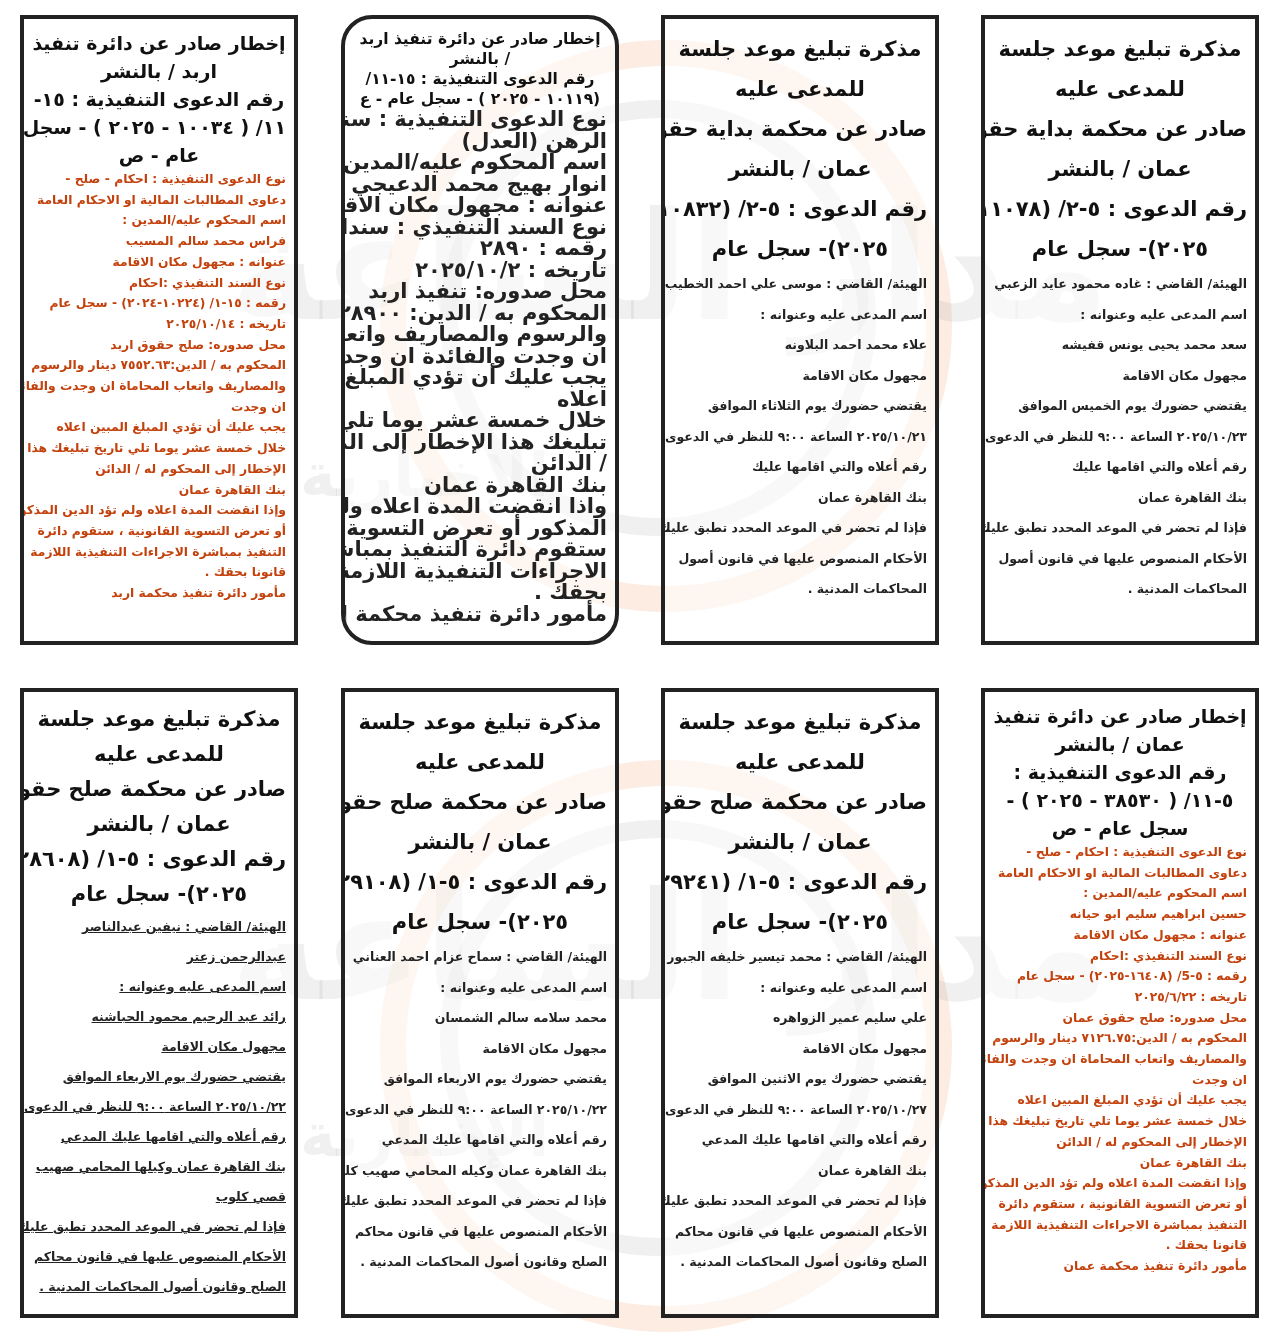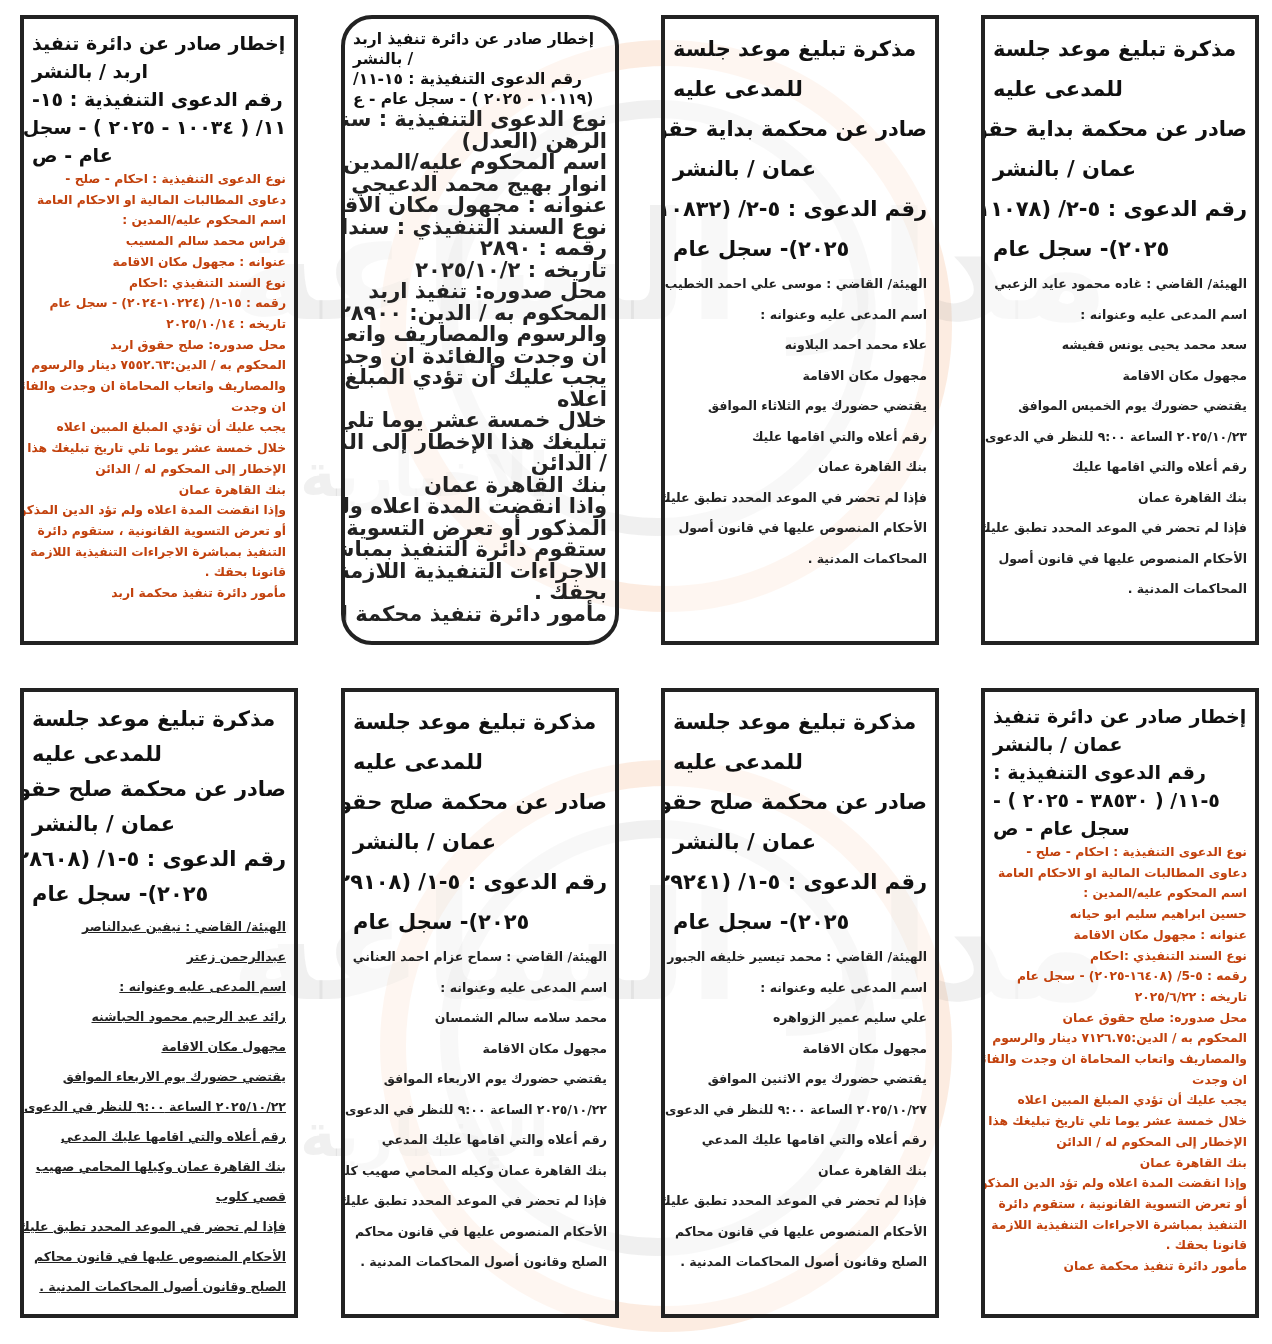--- a/index.html
+++ b/index.html
@@ -20,21 +20,21 @@
     font-size: 150px; direction: rtl; white-space: nowrap;
   }
   .notice {
     position: absolute; z-index: 1; box-sizing: border-box;
     border: 4px solid #222; background: rgba(255,255,255,0.55);
     direction: rtl; text-align: right;
     padding: 10px 8px 8px 8px;
     overflow: hidden;
   }
   .head {
-    text-align: left; font-weight: bold; color: #111;
+    text-align: center; font-weight: bold; color: #111;
   }
   .type-a .head { font-size: 21px; line-height: 40px; }
   .type-a .body { font-size: 12.5px; line-height: 30.5px; font-weight: bold; color: #222; }
   .type-b .head { font-size: 19px; line-height: 28px; }
   .type-b .body { font-size: 12.3px; line-height: 20.7px; font-weight: bold; color: #c2410c; }
   .type-c .head { font-size: 15.5px; line-height: 20px; }
   .type-c .body { font-size: 21px; line-height: 21.5px; font-weight: bold; color: #222; }
   .line { display: block; white-space: nowrap; }
   .sig { padding-right: 0; }
 </style>
@@ -84,20 +84,21 @@
     <span class="line">عمان / بالنشر</span>
     <span class="line">رقم الدعوى : ٥-٢/ (١٠٨٣٢-</span>
     <span class="line">٢٠٢٥)- سجل عام</span>
   </div>
   <div class="body">
     <span class="line">الهيئة/ القاضي : موسى علي احمد الخطيب</span>
     <span class="line">اسم المدعى عليه وعنوانه :</span>
     <span class="line">علاء محمد احمد البلاونه</span>
     <span class="line">مجهول مكان الاقامة</span>
     <span class="line">يقتضي حضورك يوم الثلاثاء الموافق</span>
+    <span class="line">٢٠٢٥/١٠/٢١ الساعة ٩:٠٠ للنظر في الدعوى</span>
     <span class="line">رقم أعلاه والتي اقامها عليك</span>
     <span class="line">بنك القاهرة عمان</span>
     <span class="line">فإذا لم تحضر في الموعد المحدد تطبق عليك</span>
     <span class="line">الأحكام المنصوص عليها في قانون أصول</span>
     <span class="line">المحاكمات المدنية .</span>
   </div>
 </div>
 
 <div class="notice type-c" style="left:341px;top:15px;width:278px;height:630px;border-radius:31px;">
   <div class="head">

